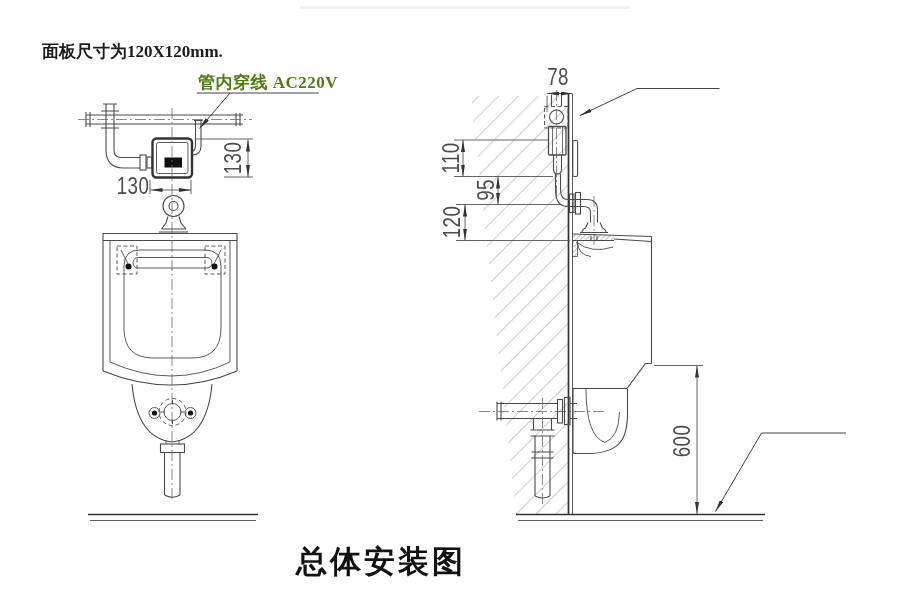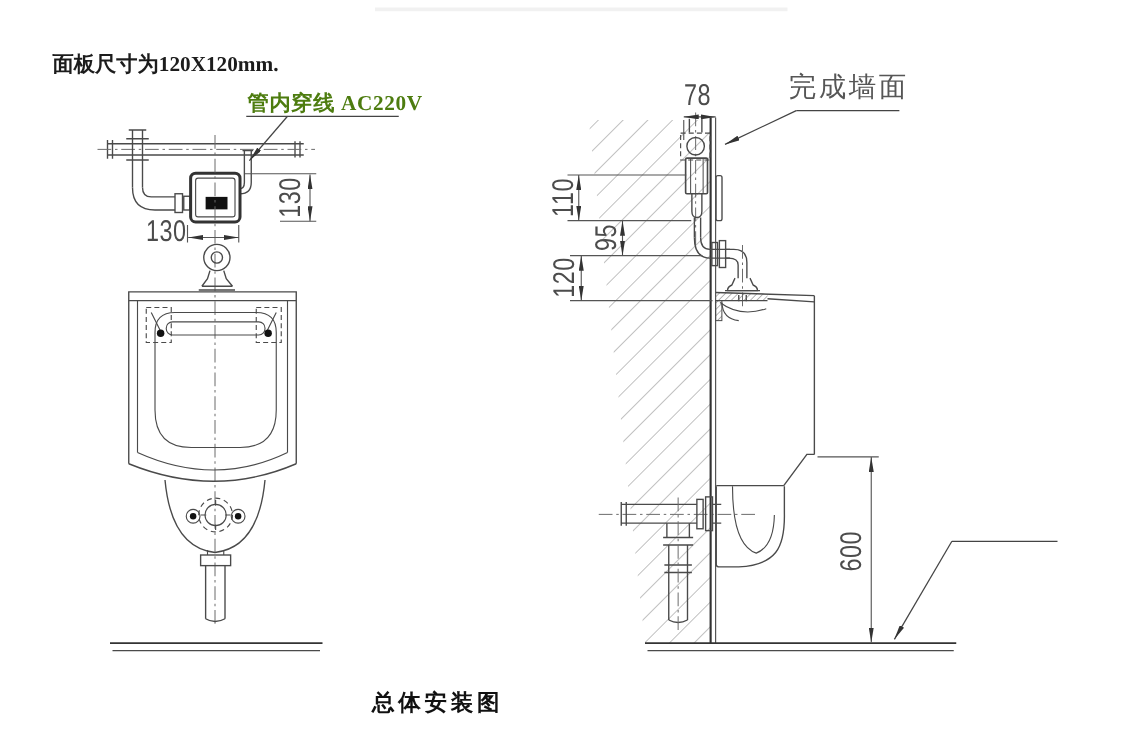--- a/index.html
+++ b/index.html
@@ -7,22 +7,22 @@
          font-family:"Liberation Sans",sans-serif;}
   #drawing{position:absolute;left:0;top:0;}
   .txt{position:absolute;white-space:nowrap;}
   .note{font-family:"Liberation Serif",serif;font-weight:700;font-size:17px;color:#1c1c1c;}
   .callout{font-family:"Liberation Serif",serif;font-weight:700;font-size:17px;color:#4d7c0f;letter-spacing:.5px;}
   .cad{font-family:"Liberation Sans",sans-serif;color:#4c4c4c;font-size:24px;
        transform:translate(-50%,-50%) scaleX(.78);letter-spacing:.5px;}
   .cad.rot{transform:translate(-50%,-50%) rotate(-90deg) scaleX(.78);}
   .cjk-cad{font-family:"Liberation Sans",sans-serif;color:#565656;font-size:22px;letter-spacing:2px;
            transform:translate(-50%,-50%);}
-  .title{font-family:"Liberation Sans",sans-serif;font-weight:700;font-size:18px;color:#111;
-         letter-spacing:3px;transform:translate(-50%,-50%);}
+  .title{font-family:"Liberation Sans",sans-serif;font-weight:700;font-size:31px;color:#111;
+         letter-spacing:3px;transform:translate(-50%,-50%);margin-left:31px;}
   .scan-artifact{position:absolute;background:#f1f1f1;}
 </style>
 </head>
 <body>
 
 <div id="stage">
 
   <div class="scan-artifact" style="left:300px;top:6px;width:330px;height:3px;"></div>
 
   <svg id="drawing" width="900" height="600" viewBox="0 0 900 600">
@@ -212,16 +212,15 @@
 
   <div class="txt cad" style="left:133px;top:186px;">130</div>
   <div class="txt cad rot" style="left:233px;top:158px;">130</div>
 
   <div class="txt cad" style="left:558px;top:77px;">78</div>
   <div class="txt cad rot" style="left:451px;top:158px;">110</div>
   <div class="txt cad rot" style="left:486px;top:190px;">95</div>
   <div class="txt cad rot" style="left:452px;top:222px;">120</div>
   <div class="txt cad rot" style="left:682px;top:441px;">600</div>
 
-  <div class="txt cjk-cad" style="left:679px;top:70px;">完成墙面</div>
 
   <div class="txt title" style="left:350px;top:562px;">总体安装图</div>
 </div>
 
 </body></html>

